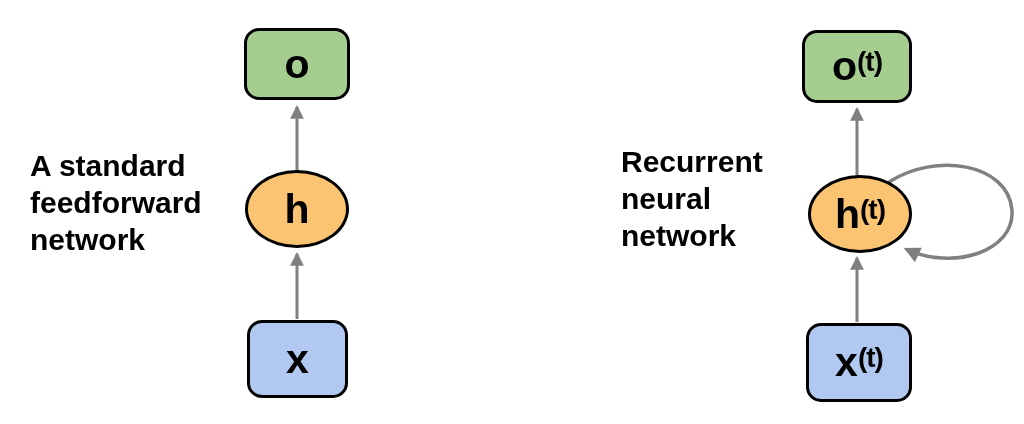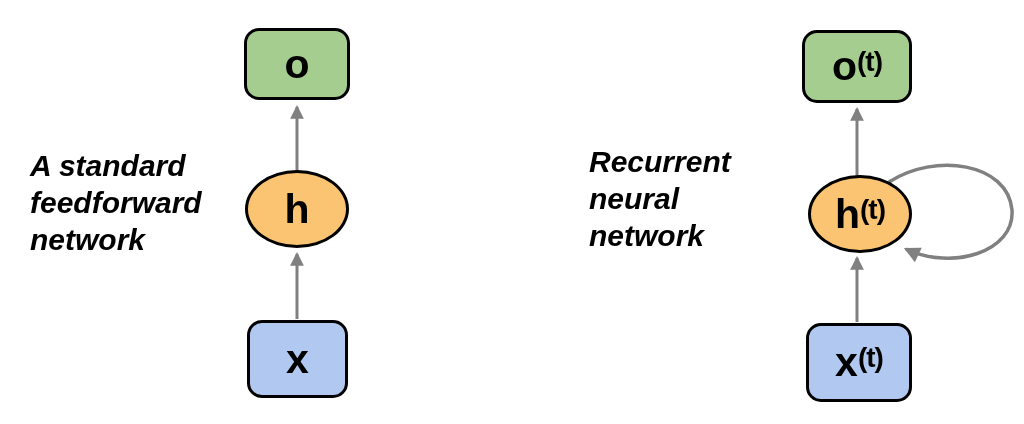--- a/index.html
+++ b/index.html
@@ -33,24 +33,23 @@
     display:inline-flex; align-items:baseline; white-space:nowrap;
   }
   .lbl .sup{
     font-size:28px; font-weight:bold; display:inline-block;
     transform:translateY(-9px); letter-spacing:-1px;
   }
   .caption{
     position:absolute; z-index:1; color:var(--text);
     font-weight:bold; font-size:30px; line-height:37px;
     white-space:pre-line;
-    font-style:italic;
   }
   .caption-left{left:30px; top:147px;}
-  .caption-right{left:589px; top:143px;}
+  .caption-right{left:621px; top:143px;}
 </style>
 </head>
 <body>
 
 <div class="canvas">
 
   <svg class="arrows-layer" width="1024" height="424" viewBox="0 0 1024 424">
     <defs>
       <marker id="arrowhead" viewBox="0 0 10 10" refX="8.5" refY="5" markerWidth="6.5" markerHeight="4.6" orient="auto">
         <path d="M 0 0 L 10 5 L 0 10 z" fill="var(--arrow)"></path>

